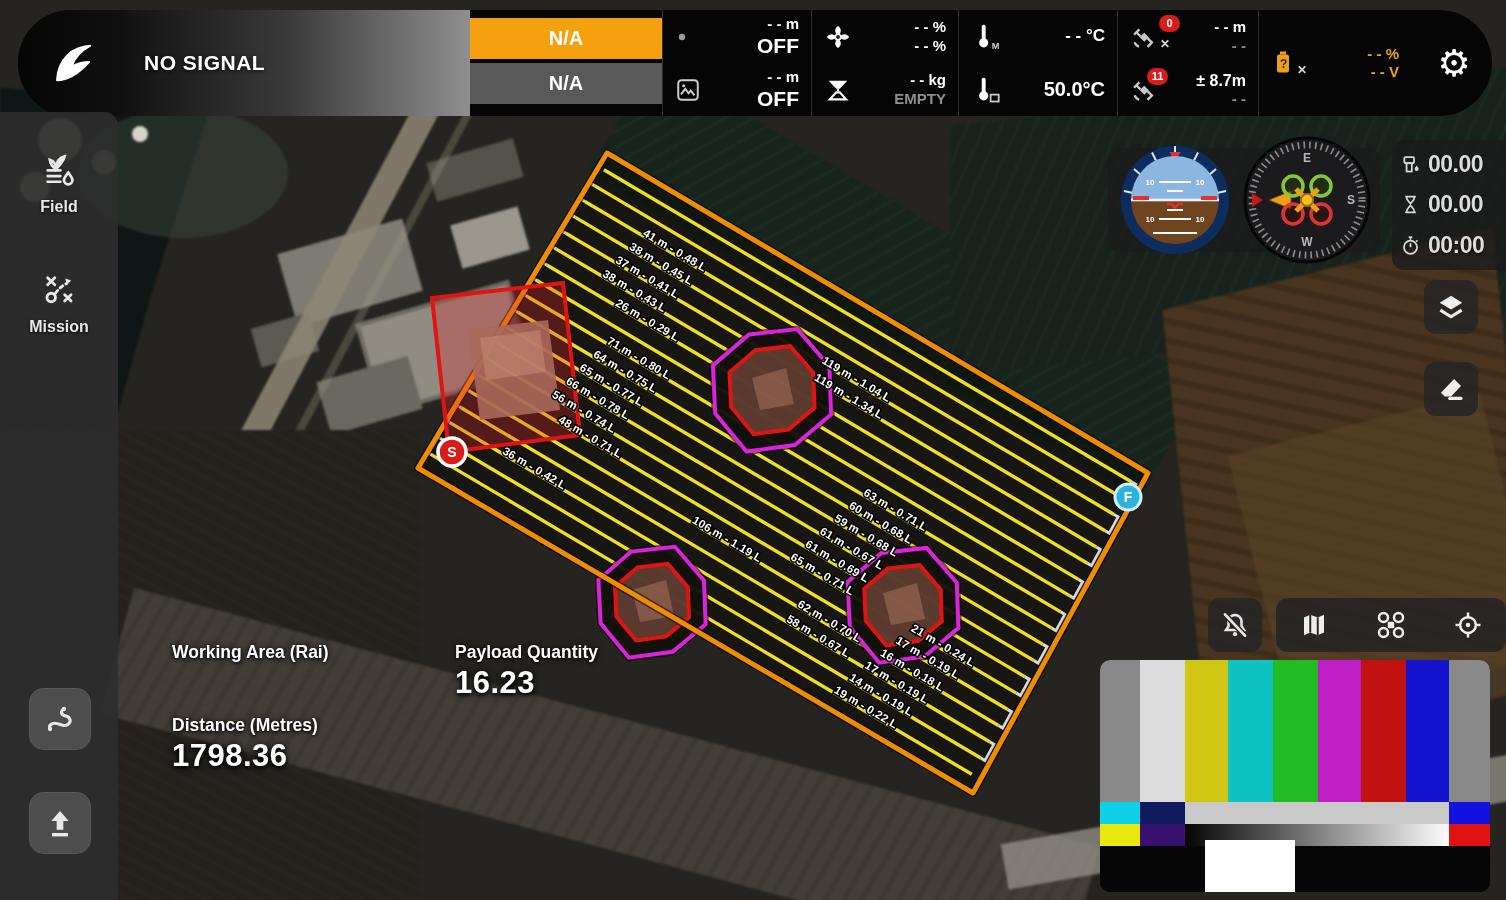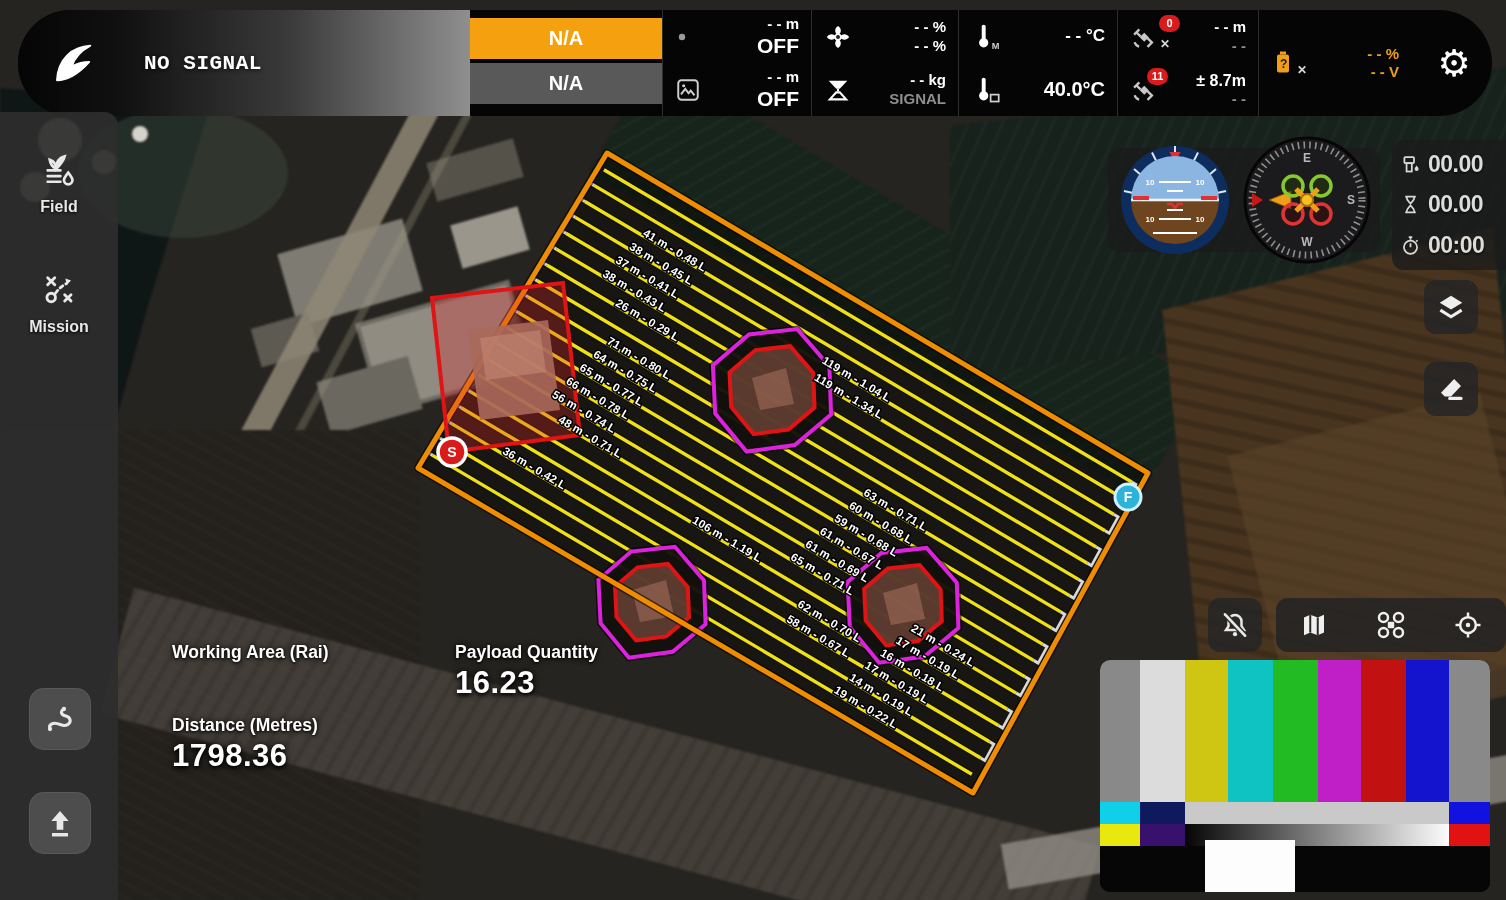--- a/index.html
+++ b/index.html
@@ -37,21 +37,21 @@
   .seroad{left:1000px;top:790px;width:620px;height:46px;background:#96918a;opacity:.75;transform:rotate(-10deg);}
   
   #map-svg{position:absolute;inset:0;}
   #map-svg text.ll{font:bold 11.5px "Liberation Sans",sans-serif;fill:#fff;stroke:#000;stroke-width:3px;
                    paint-order:stroke;text-anchor:middle;letter-spacing:.2px;}
   #map-svg text.mk{font:bold 14px "Liberation Sans",sans-serif;fill:#fff;text-anchor:middle;}
   
   #topbar{position:absolute;left:18px;top:10px;width:1474px;height:106px;background:#050505;
           border-radius:53px;display:flex;align-items:stretch;overflow:hidden;}
   .tb-left{width:452px;display:flex;align-items:center;flex:none;
-           background:linear-gradient(90deg,#050505 0%,#101010 22%,#3a3a3a 60%,#8f8f8f 100%);font-family:Liberation Mono, monospace;}
+           background:linear-gradient(90deg,#050505 0%,#101010 22%,#3a3a3a 60%,#8f8f8f 100%);}
   .logo{margin-left:28px;flex:none;}
   .nosig{margin-left:46px;font-size:21px;font-weight:bold;color:#fff;letter-spacing:.5px;
          text-shadow:0 1px 4px rgba(0,0,0,.85);}
   .tb-modes{width:192px;flex:none;display:flex;flex-direction:column;gap:4px;padding:8px 0 12px 0;}
   .mode{flex:1;display:flex;align-items:center;justify-content:center;font-size:20px;font-weight:bold;color:#fff;}
   .mode.pri{background:#F5A00F;} .mode.sec{background:#595959;}
   .tb-cells{display:flex;flex:1;}
   .tcol{display:flex;flex-direction:column;border-left:1px solid #2e2e2e;}
   .c1{width:148px;} .c2{width:146px;} .c3{width:158px;} .c4{width:140px;} .c5{width:152px;}
   .tcell{flex:1;display:flex;align-items:center;justify-content:space-between;padding:0 12px;gap:6px;}
@@ -310,21 +310,21 @@
         </div>
         <div class="tcell">
           <span class="ic">
             <svg width="28" height="28" viewBox="0 0 24 24">
               <path d="M4 4 h16 l-6.5 7 h-3 Z" fill="#fff"></path>
               <path d="M5 20 h14 l-5.5-6 h-3 Z" fill="none" stroke="#fff" stroke-width="1.8"></path>
               <path d="M12 11 v2" stroke="#fff" stroke-width="1.8"></path>
             </svg>
           </span>
           <span class="tv"><span>- - kg</span><br>
-            <span class="dim">SIGNAL</span></span>
+            <span class="dim">EMPTY</span></span>
         </div>
       </div>
       <div class="tcol c3">
         <div class="tcell">
           <span class="ic">
             <svg width="30" height="30" viewBox="0 0 26 26">
               <path d="M11 4 v10" stroke="#fff" stroke-width="3.4" stroke-linecap="round"></path>
               <circle cx="11" cy="18" r="4" fill="#fff"></circle>
               <text x="18" y="23" font-size="8" font-weight="bold" fill="#cfcfcf" font-family="Liberation Sans, sans-serif">M</text>
             </svg>
@@ -332,21 +332,21 @@
           <span class="tv dim" style="font-size:17px">- - °C</span>
         </div>
         <div class="tcell">
           <span class="ic">
             <svg width="30" height="30" viewBox="0 0 26 26">
               <path d="M11 4 v10" stroke="#fff" stroke-width="3.4" stroke-linecap="round"></path>
               <circle cx="11" cy="18" r="4" fill="#fff"></circle>
               <rect x="17" y="17" width="7" height="6" fill="none" stroke="#cfcfcf" stroke-width="1.5"></rect>
             </svg>
           </span>
-          <span class="tv" style="font-size:20px">40.0°C</span>
+          <span class="tv" style="font-size:20px">50.0°C</span>
         </div>
       </div>
       <div class="tcol c4">
         <div class="tcell">
           <span class="ic">
             <svg width="28" height="28" viewBox="0 0 24 24" stroke="#c8c8c8" fill="none" stroke-width="2">
               <rect x="9.5" y="9.5" width="5.5" height="5.5" transform="rotate(45 12.2 12.2)" fill="#c8c8c8" stroke="none"></rect>
               <path d="M5 7.5 l4 4 M19 17 l-4-4 M3.5 10 l4.5-4.5 M15 20.5 l4.5-4.5"></path>
               <path d="M4 16.5 a5.5 5.5 0 0 0 3.8 3.8"></path>
             </svg>

